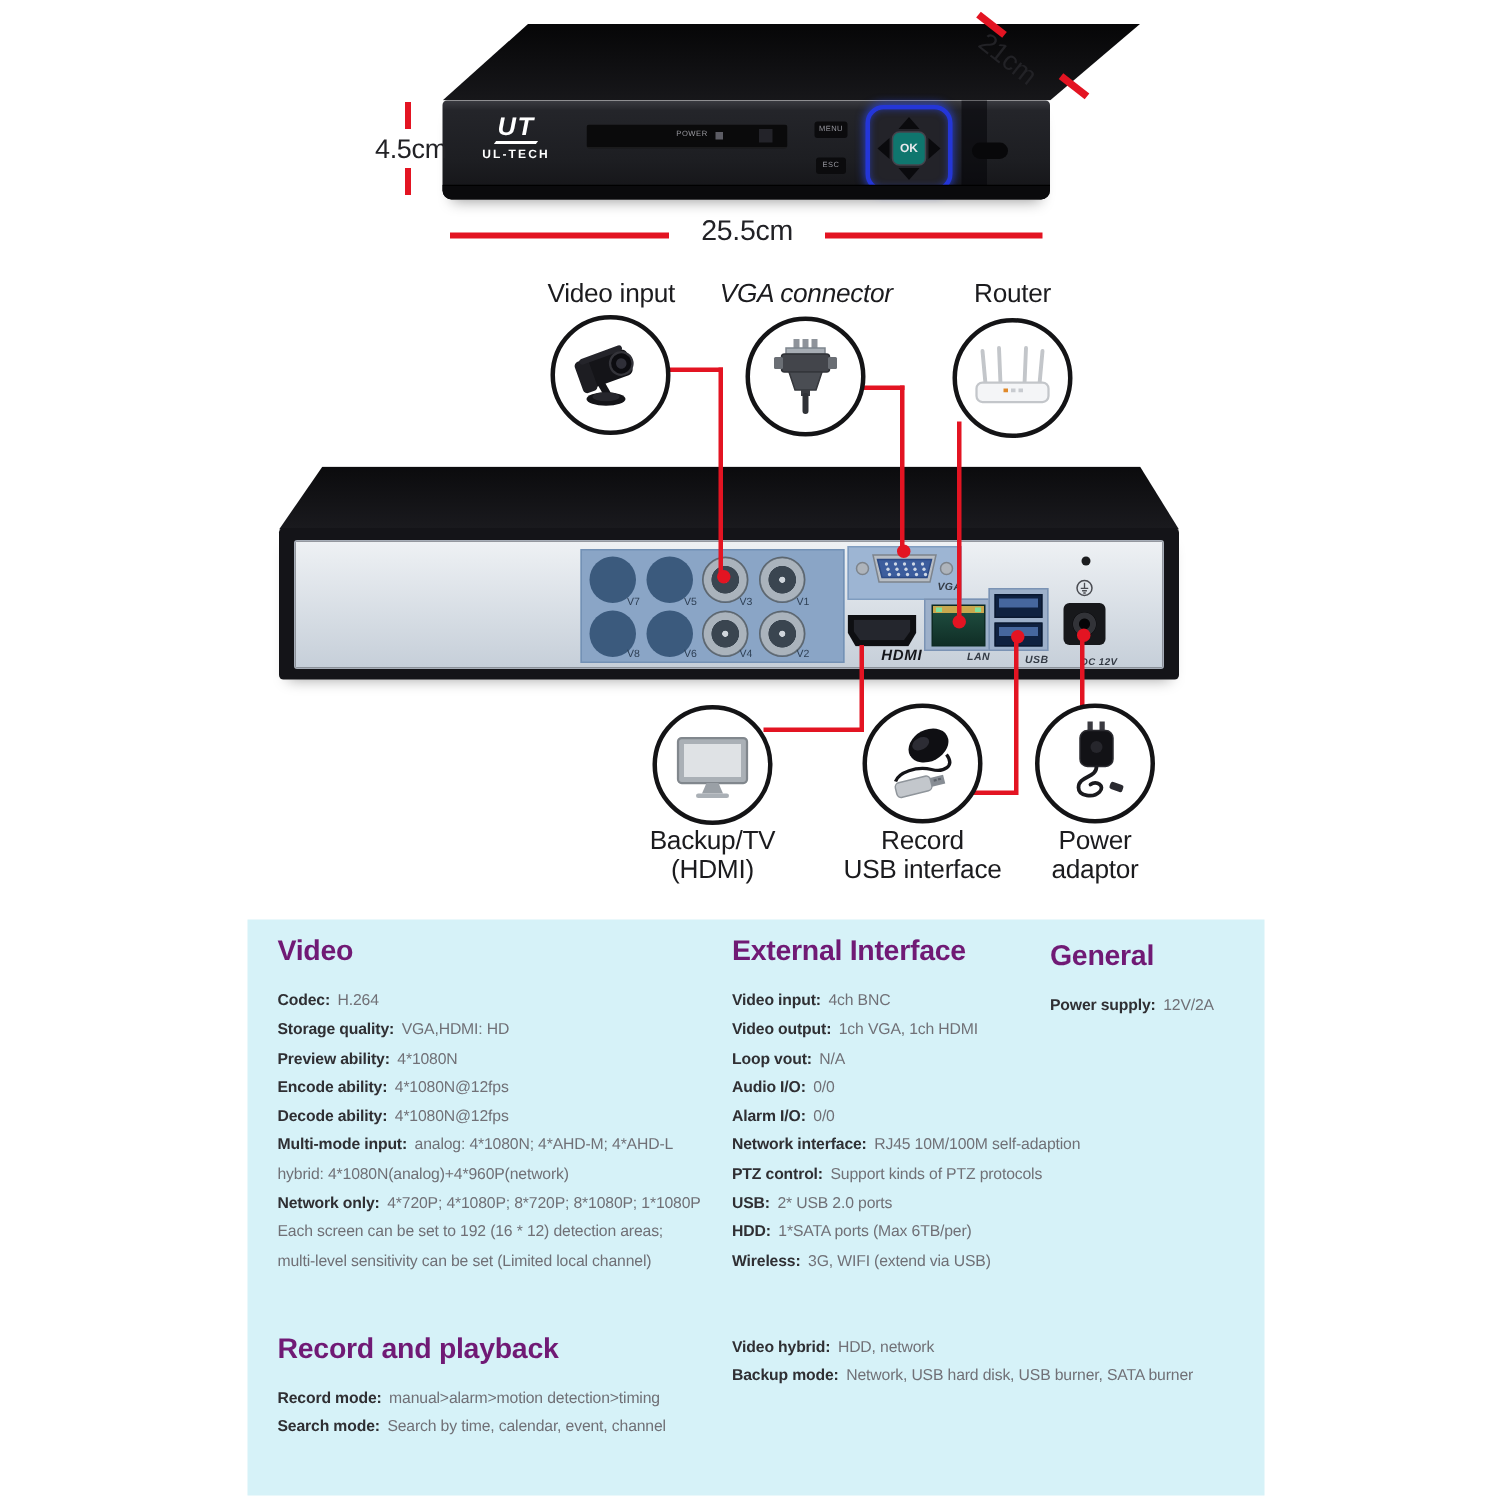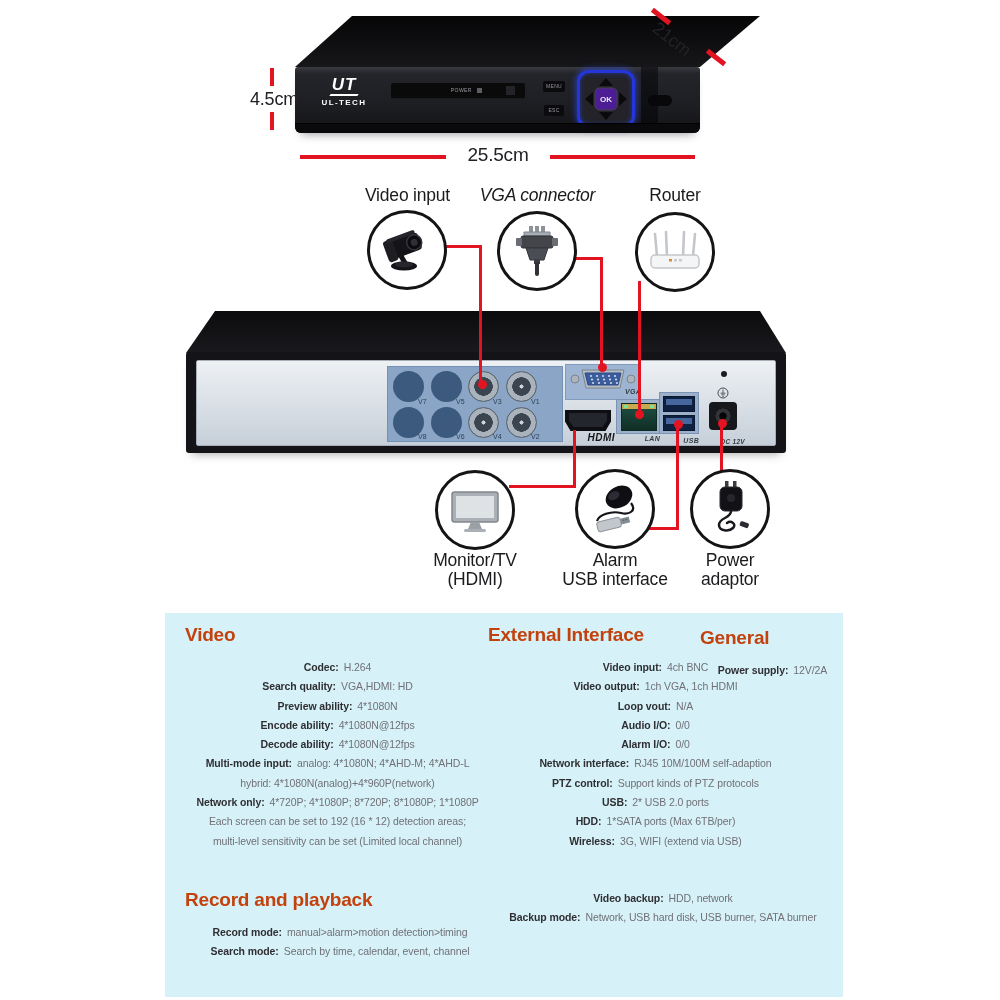--- a/index.html
+++ b/index.html
@@ -36,21 +36,21 @@
   .tri{position:absolute;width:0;height:0;}
   .tri-up{left:50%;top:5px;transform:translateX(-50%);
     border-left:7px solid transparent;border-right:7px solid transparent;border-bottom:8px solid #0a0a0d;}
   .tri-down{left:50%;bottom:5px;transform:translateX(-50%);
     border-left:7px solid transparent;border-right:7px solid transparent;border-top:8px solid #0a0a0d;}
   .tri-left{top:50%;left:5px;transform:translateY(-50%);
     border-top:7px solid transparent;border-bottom:7px solid transparent;border-right:8px solid #0a0a0d;}
   .tri-right{top:50%;right:5px;transform:translateY(-50%);
     border-top:7px solid transparent;border-bottom:7px solid transparent;border-left:8px solid #0a0a0d;}
   .ok-btn{position:absolute;left:50%;top:50%;transform:translate(-50%,-50%);width:21px;height:21px;
-    background:#4c1d95;border:1px solid #45454e;border-radius:5px;color:#e8e8ec;font-size:8px;
+    background:#0f766e;border:1px solid #45454e;border-radius:5px;color:#e8e8ec;font-size:8px;
     font-weight:bold;text-align:center;line-height:21px;}
 
   
   .dim{position:absolute;color:#222226;font-size:18px;letter-spacing:-.2px;}
   .dash{position:absolute;background:#e31422;}
   .dash21a{left:650px;top:14px;width:22px;height:5px;transform:rotate(38deg);}
   .dash21b{left:705px;top:55px;width:22px;height:5px;transform:rotate(38deg);}
   .dim21{left:661px;top:18px;transform:rotate(38deg);transform-origin:left top;}
   .dim45{left:238px;top:89px;width:60px;text-align:right;}
   .vseg{position:absolute;left:270px;width:4px;height:18px;background:#e31422;}
@@ -102,22 +102,22 @@
   .usb-slot::after{content:"";position:absolute;left:2px;top:2px;right:2px;height:6px;background:#46679e;}
   .dc-jack{position:absolute;left:512px;top:41px;width:28px;height:28px;background:#17181b;border-radius:4px;}
   .dc-jack::after{content:"";position:absolute;left:6px;top:6px;width:16px;height:16px;border-radius:50%;
     background:radial-gradient(circle,#050507 0 30%,#323338 35% 65%,#0c0c0f 70%);}
   .screw-dot{position:absolute;left:524px;top:10px;width:6px;height:6px;border-radius:50%;background:#1b1c1f;}
   .ground-sym{position:absolute;left:520px;top:24px;}
 
   
   .panel{position:absolute;left:165px;top:613px;width:678px;height:384px;background:#d6f2f8;}
   .spec-col{position:absolute;}
-  .spec-col h3{margin:0 0 12px 0;font-size:19px;font-weight:bold;color:#c2410c;letter-spacing:-.2px;}
-  .row{font-size:10.5px;line-height:19.3px;letter-spacing:-.1px;text-align:center;}
+  .spec-col h3{margin:0 0 12px 0;font-size:19px;font-weight:bold;color:#701a75;letter-spacing:-.2px;}
+  .row{font-size:10.5px;line-height:19.3px;letter-spacing:-.1px;}
   .lb{font-weight:bold;color:#2f2f33;margin-right:5px;}
   .lb:empty{display:none;}
   .vl{color:#707076;}
 </style>
 </head>
 <body>
 
 <div class="stage">
 
   <div class="front-top"></div>
@@ -331,38 +331,38 @@
       <rect x="25" y="2" width="3.5" height="8" fill="#3a3a40"></rect>
       <rect x="33" y="2" width="3.5" height="8" fill="#3a3a40"></rect>
       <rect x="20" y="8" width="22" height="24" rx="5" fill="#121216" stroke="#2b2b30"></rect>
       <circle cx="31" cy="19" r="4" fill="#26262c"></circle>
       <path d="M31 32 c0 8 -12 6 -12 14 c0 6 10 7 14 3 c4 -4 -2 -8 -6 -5" fill="none" stroke="#1a1a1e" stroke-width="2.5" stroke-linecap="round"></path>
       <rect x="40" y="43" width="9" height="5" rx="1.5" fill="#2a2a30" transform="rotate(20 44 45)"></rect>
     </svg>
   </div>
 
   <div class="callout-label" style="left:396px;top:551px;width:158px;">
-    <div>Monitor/TV</div>
+    <div>Backup/TV</div>
     <div>(HDMI)</div>
   </div>
   <div class="callout-label" style="left:536px;top:551px;width:158px;">
-    <div>Alarm</div>
+    <div>Record</div>
     <div>USB interface</div>
   </div>
   <div class="callout-label" style="left:666px;top:551px;width:128px;">
     <div>Power</div>
     <div>adaptor</div>
   </div>
 
   <div class="panel"></div>
 
   <div class="spec-col" style="left:185px;top:624px;width:305px;">
     <h3>Video</h3>
     <div class="row"><span class="lb">Codec:</span><span class="vl">H.264</span></div>
-    <div class="row"><span class="lb">Search quality:</span><span class="vl">VGA,HDMI: HD</span></div>
+    <div class="row"><span class="lb">Storage quality:</span><span class="vl">VGA,HDMI: HD</span></div>
     <div class="row"><span class="lb">Preview ability:</span><span class="vl">4*1080N</span></div>
     <div class="row"><span class="lb">Encode ability:</span><span class="vl">4*1080N@12fps</span></div>
     <div class="row"><span class="lb">Decode ability:</span><span class="vl">4*1080N@12fps</span></div>
     <div class="row"><span class="lb">Multi-mode input:</span><span class="vl">analog: 4*1080N; 4*AHD-M; 4*AHD-L</span></div>
     <div class="row"><span class="vl">hybrid: 4*1080N(analog)+4*960P(network)</span></div>
     <div class="row"><span class="lb">Network only:</span><span class="vl">4*720P; 4*1080P; 8*720P; 8*1080P; 1*1080P</span></div>
     <div class="row"><span class="vl">Each screen can be set to 192 (16 * 12) detection areas;</span></div>
     <div class="row"><span class="vl">multi-level sensitivity can be set (Limited local channel)</span></div>
   </div>
 
@@ -385,17 +385,17 @@
     <div class="row"><span class="lb">Power supply:</span><span class="vl">12V/2A</span></div>
   </div>
 
   <div class="spec-col" style="left:185px;top:889px;width:310px;">
     <h3>Record and playback</h3>
     <div class="row"><span class="lb">Record mode:</span><span class="vl">manual&gt;alarm&gt;motion detection&gt;timing</span></div>
     <div class="row"><span class="lb">Search mode:</span><span class="vl">Search by time, calendar, event, channel</span></div>
   </div>
 
   <div class="spec-col" style="left:488px;top:889px;width:350px;">
-    <div class="row"><span class="lb">Video backup:</span><span class="vl">HDD, network</span></div>
+    <div class="row"><span class="lb">Video hybrid:</span><span class="vl">HDD, network</span></div>
     <div class="row"><span class="lb">Backup mode:</span><span class="vl">Network, USB hard disk, USB burner, SATA burner</span></div>
   </div>
 
 </div>
 
 </body></html>

